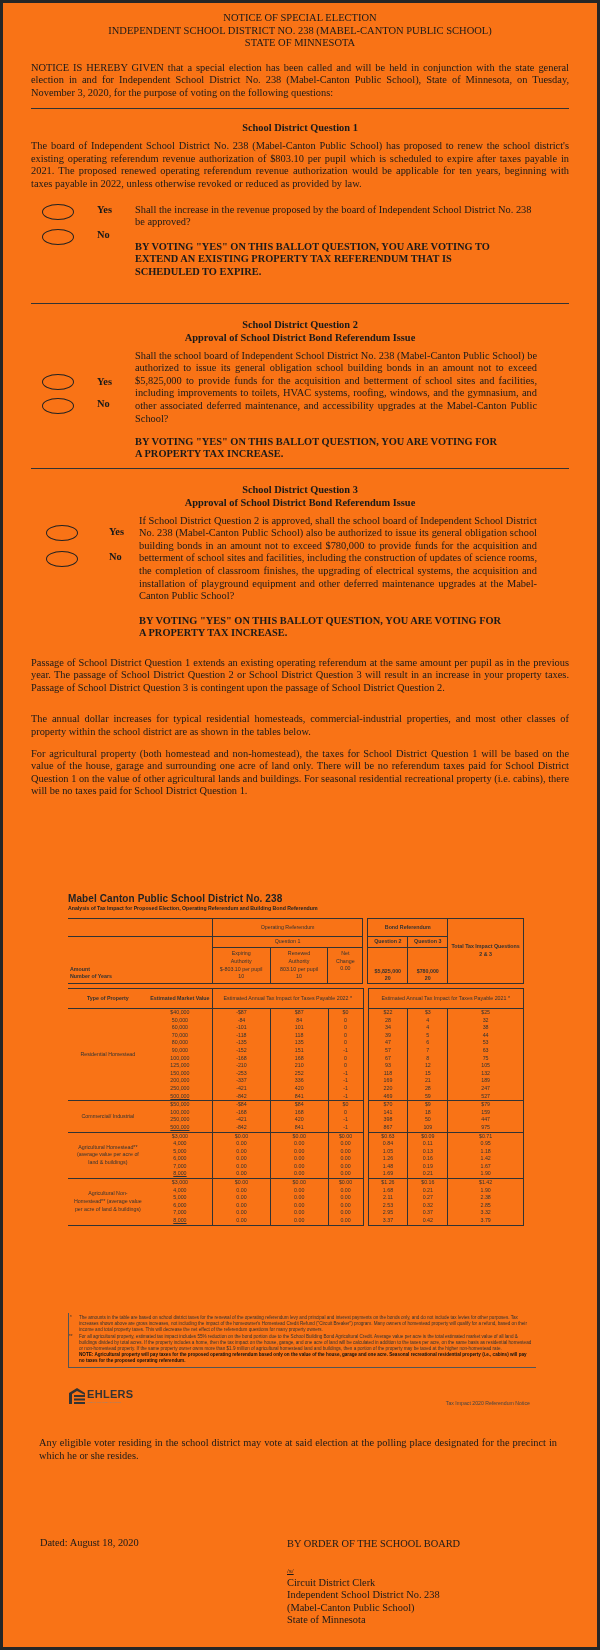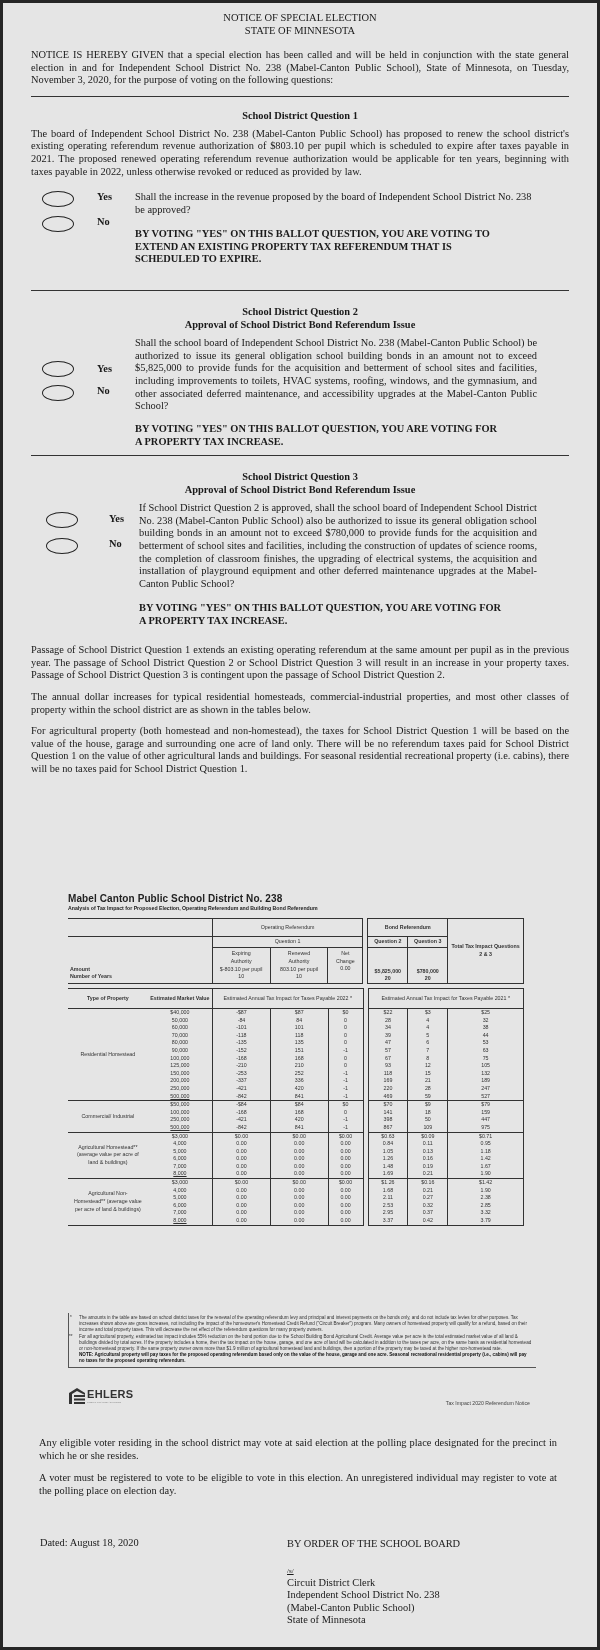--- a/index.html
+++ b/index.html
@@ -3,21 +3,21 @@
 <meta charset="utf-8">
 <style>
   html, body { margin: 0; padding: 0; }
   body {
     width: 600px; height: 1650px; background: #262626;
     font-family: "Liberation Serif", serif; color: #1a1a1a;
     overflow: hidden;
   }
   .page {
     position: absolute; left: 3px; top: 3px; width: 594px; height: 1644px;
-    background: #e5e5e5; box-sizing: border-box;
+    background: #f97316; box-sizing: border-box;
   }
   .hdr { text-align: center; font-size: 10.5px; line-height: 12.5px; margin-top: 9px; }
   .p { font-size: 10.4px; line-height: 12.6px; text-align: justify; margin: 0 28px 0 28px; }
   .intro { margin-top: 10px; }
   .rule { height: 0; border-top: 1.5px solid #333; margin: 0 28px; }
   .qtitle { text-align: center; font-weight: bold; font-size: 10.4px; line-height: 13px; }
   .ballot { position: relative; }
   .oval {
     position: absolute; width: 32px; height: 16px; border: 1.3px solid #222;
     border-radius: 50%; box-sizing: border-box;
@@ -35,20 +35,21 @@
   .foot { position: absolute; left: 68px; top: 1313px; width: 468px; font-family: "Liberation Sans", sans-serif; font-size: 4.6px; line-height: 6.2px; color: #333; border-left: 1px solid #555; border-bottom: 1px solid #555; padding: 2px 4px 2px 6px; box-sizing: border-box; }
   .foot .mark { position: absolute; left: 1px; }
 </style>
 </head>
 <body>
 
 <div class="page">
 
   <div class="hdr">
     <div>NOTICE OF SPECIAL ELECTION</div>
+    <div>INDEPENDENT SCHOOL DISTRICT NO. 238 (MABEL-CANTON PUBLIC SCHOOL)</div>
     <div>STATE OF MINNESOTA</div>
   </div>
 
   <div class="p intro" style="margin-top:12px;">NOTICE IS HEREBY GIVEN that a special election has been called and will be held in conjunction with the state general election in and for Independent School District No. 238 (Mabel-Canton Public School), State of Minnesota, on Tuesday, November 3, 2020, for the purpose of voting on the following questions:</div>
 
   <div class="rule" style="margin-top:9px;"></div>
 
   <div class="qtitle" style="margin-top:12px;">School District Question 1</div>
   <div class="p" style="margin-top:6px;">The board of Independent School District No. 238 (Mabel-Canton Public School) has proposed to renew the school district's existing operating referendum revenue authorization of $803.10 per pupil which is scheduled to expire after taxes payable in 2021. The proposed renewed operating referendum revenue authorization would be applicable for ten years, beginning with taxes payable in 2022, unless otherwise revoked or reduced as provided by law.</div>
 
@@ -81,21 +82,21 @@
   <div class="ballot" style="height:132px; margin-top:4px;">
     <div class="oval" style="left:43px; top:12px;"></div>
     <div class="oval" style="left:43px; top:38px;"></div>
     <div class="yn" style="left:106px; top:13px;">Yes</div>
     <div class="yn" style="left:106px; top:38px;">No</div>
     <div class="qtext" style="left:136px; top:2px; width:398px;">If School District Question 2 is approved, shall the school board of Independent School District No. 238 (Mabel-Canton Public School) also be authorized to issue its general obligation school building bonds in an amount not to exceed $780,000 to provide funds for the acquisition and betterment of school sites and facilities, including the construction of updates of science rooms, the completion of classroom finishes, the upgrading of electrical systems, the acquisition and installation of playground equipment and other deferred maintenance upgrades at the Mabel-Canton Public School?</div>
     <div class="bold" style="left:136px; top:102px; width:370px;">BY VOTING "YES" ON THIS BALLOT QUESTION, YOU ARE VOTING FOR A PROPERTY TAX INCREASE.</div>
   </div>
 
   <div class="p" style="margin-top:12px;">Passage of School District Question 1 extends an existing operating referendum at the same amount per pupil as in the previous year. The passage of School District Question 2 or School District Question 3 will result in an increase in your property taxes. Passage of School District Question 3 is contingent upon the passage of School District Question 2.</div>
-  <div class="p" style="margin-top:9px;">The annual dollar increases for typical residential homesteads, commercial-industrial properties, and most other classes of property within the school district are as shown in the tables below.</div>
+  <div class="p" style="margin-top:19px;">The annual dollar increases for typical residential homesteads, commercial-industrial properties, and most other classes of property within the school district are as shown in the tables below.</div>
   <div class="p" style="margin-top:9px;">For agricultural property (both homestead and non-homestead), the taxes for School District Question 1 will be based on the value of the house, garage and surrounding one acre of land only. There will be no referendum taxes paid for School District Question 1 on the value of other agricultural lands and buildings. For seasonal residential recreational property (i.e. cabins), there will be no taxes paid for School District Question 1.</div>
 </div>
 
 <div class="tbl-wrap">
   <div class="tbl-title">Mabel Canton Public School District No. 238</div>
   <div class="tbl-sub">Analysis of Tax Impact for Proposed Election, Operating Referendum and Building Bond Referendum</div>
 
   <table class="t" id="hdr-table" style="margin-top:7px; width:456px;">
     <colgroup>
       <col style="width:145px">
@@ -486,21 +487,20 @@
     <rect x="6" y="11.5" width="11" height="2" fill="#333"></rect>
     <rect x="6" y="15" width="11" height="2" fill="#333"></rect>
   </svg>
   <div style="position:absolute; left:19px; top:4px; font-size:11px; font-weight:bold; color:#333; letter-spacing:0.3px;">EHLERS</div>
   <div style="position:absolute; left:19px; top:17px; font-size:2.5px; color:#888;">PUBLIC FINANCE ADVISORS</div>
   <div style="position:absolute; right:8px; top:16px; font-size:5.2px; color:#444;">Tax Impact 2020 Referendum Notice</div>
 </div>
 
 <div style="position:absolute; left:39px; top:1427px; width:518px;">
   <div class="p" style="margin:10px 0 0 0;">Any eligible voter residing in the school district may vote at said election at the polling place designated for the precinct in which he or she resides.</div>
-  <div class="p" style="margin:10px 0 0 0;">A voter must be registered to vote to be eligible to vote in this election. An unregistered individual may register to vote at the polling place on election day.</div>
 </div>
 
 <div style="position:absolute; left:40px; top:1537px; font-size:10.4px;">Dated:  August 18, 2020</div>
 <div style="position:absolute; left:287px; top:1538px; font-size:10.4px; line-height:12.6px;">
   <div>BY ORDER OF THE SCHOOL BOARD</div>
   <div style="position:relative; height:26px;">
     <span style="position:absolute; left:0; top:14px; font-size:7px; text-decoration:underline;">/s/</span>
   </div>
   <div>Circuit District Clerk</div>
   <div>Independent School District No. 238</div>

